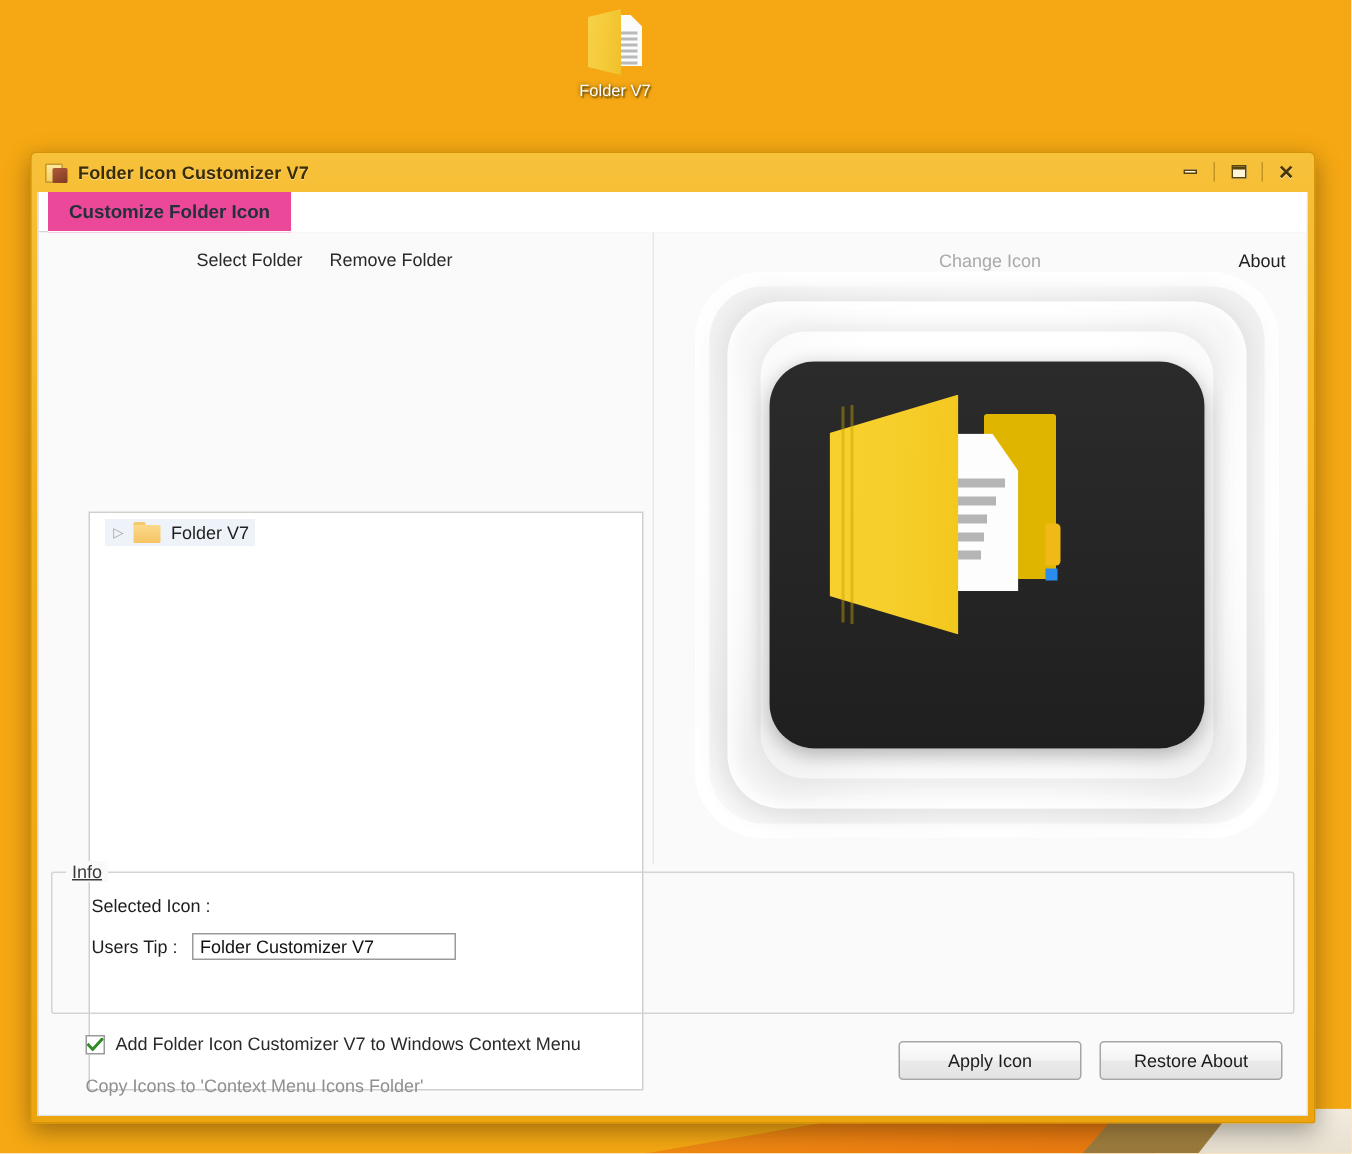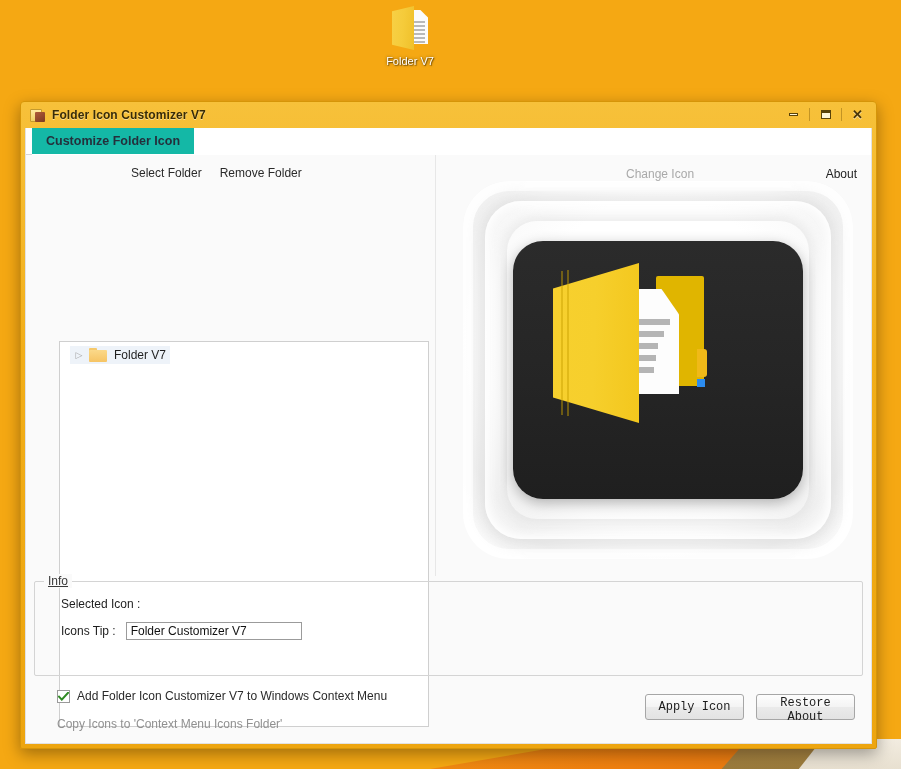--- a/index.html
+++ b/index.html
@@ -138,21 +138,21 @@
   
   #tab-strip {
     height: 27px; position: relative;
     background: #ffffff;
     border-bottom: 1px solid #d6d6d6;
   }
   #tab-active {
     position: absolute; left: 6px; top: 0;
     height: 27px; padding: 0 14px;
     display: flex; align-items: center;
-    background: #14b8a6;
+    background: #ec4899;
     border-bottom: 1px solid #ffffff;
     font-size: 12.5px; font-weight: bold; color: #24303c;
     z-index: 2;
   }
   #tab-rest {
     position: absolute; left: 137px; right: 0; top: 0; height: 27px;
     background: #fff;
     border-left: 1px solid #d9d9d9;
   }
 
@@ -343,24 +343,24 @@
   #ctx-label { font-size: 12px; color: #2a2a2a; }
   #copy-icons-label {
     padding-left: 31px; margin-top: 14px;
     font-size: 12px; color: #909090;
   }
   #button-row {
     position: absolute; right: 16px; top: 9px;
     display: flex; gap: 12px;
   }
   .win-btn {
-    width: 99px; height: 26px;
+    width: 122px; height: 26px;
     background: linear-gradient(180deg,#fdfdfd 0%, #f4f4f4 48%, #eaeaea 52%, #e3e3e3 100%);
     border: 1px solid #a6a6a6; border-radius: 3px;
-    font-family: Liberation Mono, monospace;
+    font-family: Liberation Sans, sans-serif;
     font-size: 12px; color: #1c1c1c;
     cursor: default;
     text-align: center;
   }
 </style>
 </head>
 <body>
 
 <div id="desktop">
 
@@ -468,21 +468,21 @@
         <div id="info-group">
           <div id="info-legend">Info</div>
 
 
           <div class="info-row" id="row-selected">
             <span class="info-label">Selected Icon :</span>
             <span class="info-label" style="margin-left:7px;"></span>
           </div>
 
           <div class="info-row" id="row-infotip">
-            <span class="info-label">Icons Tip :</span>
+            <span class="info-label">Users Tip :</span>
             <input id="info-tip-input" type="text" value="Folder Customizer V7" style="">
           </div>
         </div>
 
         <div id="footer">
           <div id="ctx-row">
             <span id="ctx-checkbox">
               <svg width="11" height="9" viewBox="0 0 11 9">
                 <path d="M1 4.6 L3.8 7.6 L10 0.8" stroke="#2f8a23" stroke-width="2" fill="none" stroke-linecap="square"></path>
               </svg>

